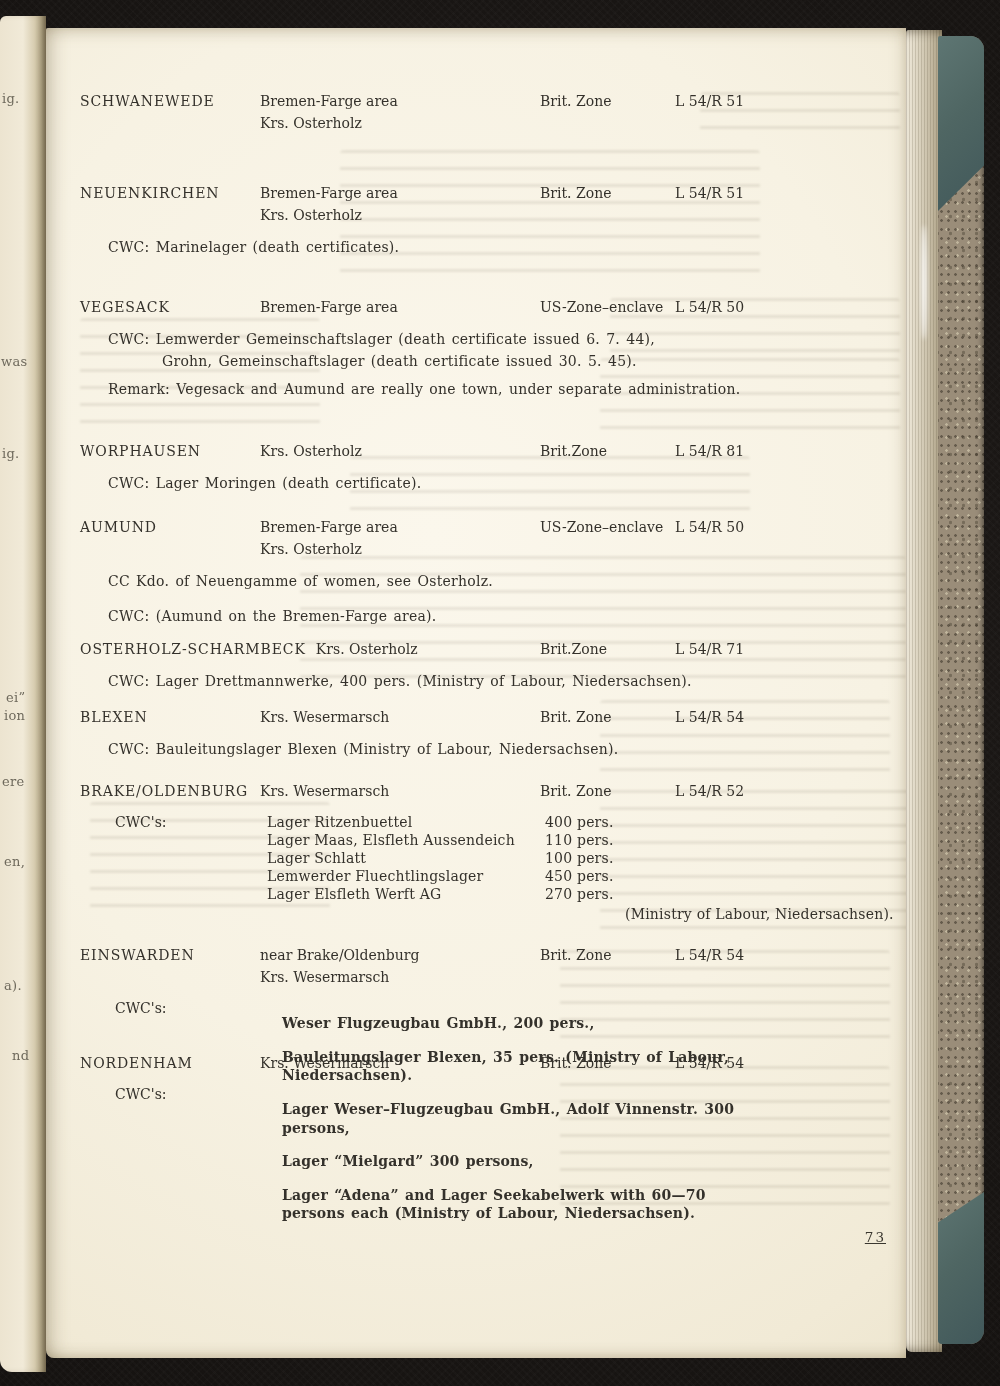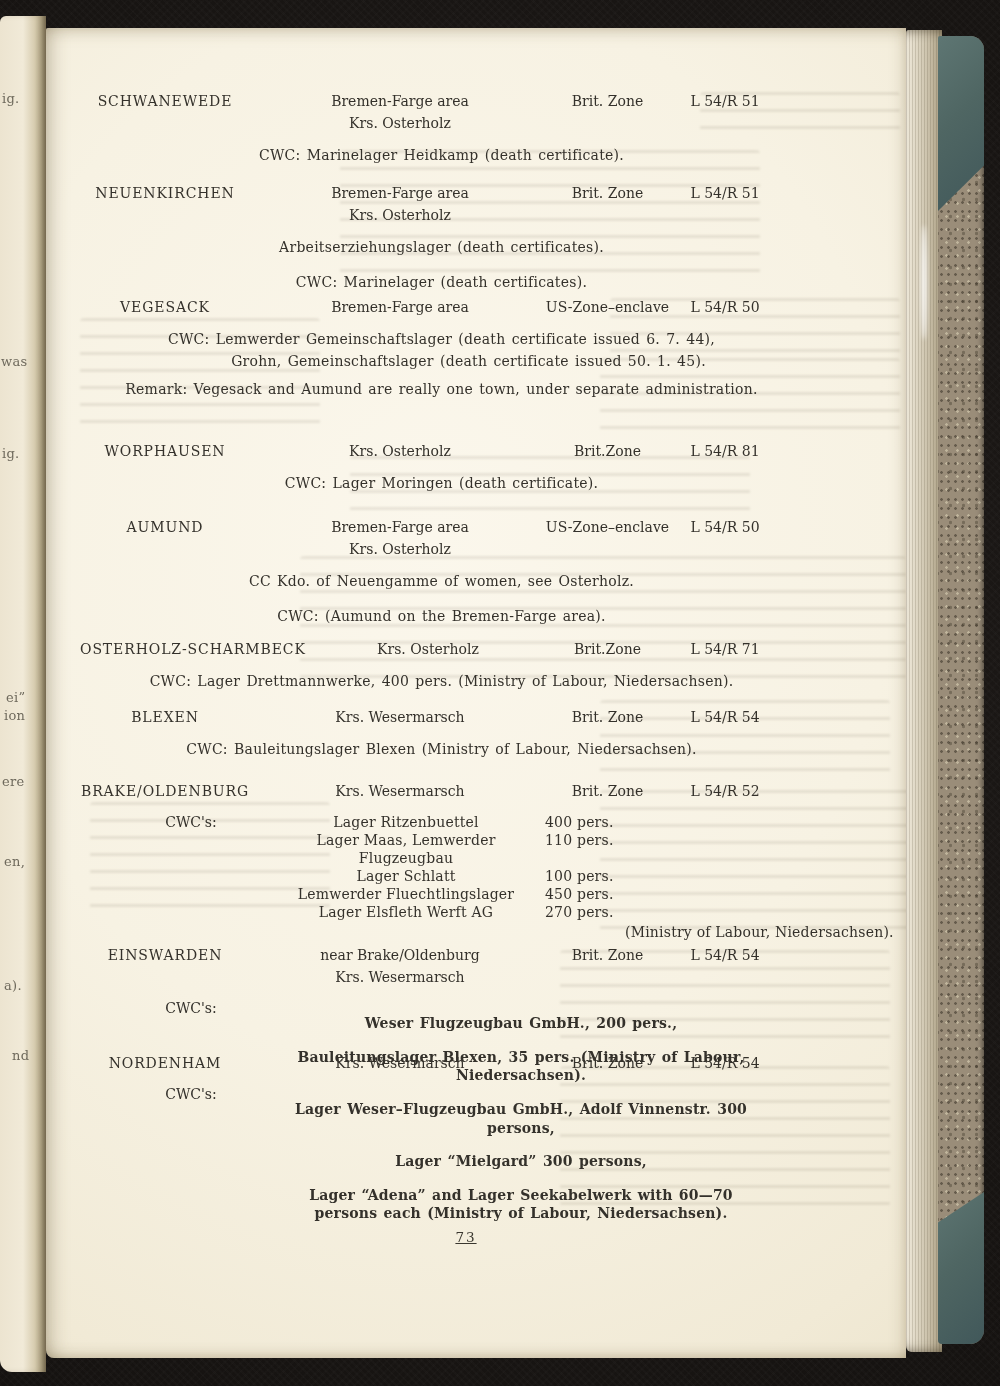--- a/index.html
+++ b/index.html
@@ -36,39 +36,39 @@
       inset -12px 0 16px -11px rgba(120,100,60,.32),
       inset 0 14px 16px -11px rgba(120,100,60,.28),
       inset 0 -12px 14px -10px rgba(120,100,60,.30);
   }
   .ghost{
     position:absolute;
     background:repeating-linear-gradient(180deg, rgba(112,101,80,.36) 0 3px, rgba(112,101,80,0) 3px 17px);
     filter:blur(1.2px);opacity:.36;border-radius:4px;
   }
   .content{position:absolute;inset:0;color:#34312b;font-size:14px;}
-  .entry{position:absolute;left:34px;width:695px;text-align:center;}
+  .entry{position:absolute;left:34px;width:695px;}
   .e-head{display:flex;align-items:flex-start;line-height:22px;}
   .e-name{min-width:180px;padding-right:10px;box-sizing:border-box;letter-spacing:.9px;white-space:nowrap;}
   .e-loc{flex:1;min-width:0;}
   .loc-line{display:block;line-height:22px;}
   .e-zone{width:135px;flex-shrink:0;}
   .e-lr{width:100px;flex-shrink:0;}
   .note{margin:10px 0 0 28px;line-height:22px;letter-spacing:.25px;word-spacing:1.5px;}
   .note + .note{margin-top:13px;}
   .note.hang{margin:0 0 0 82px;}
   .note.after-hang{margin-top:6px;}
   .cwc-row{display:flex;margin-top:11px;}
   .cwc-label{margin-left:35px;width:152px;flex-shrink:0;line-height:18.5px;}
   .cwc-lines{width:575px;}
   .cwc-line{margin:15px;line-height:18.5px;letter-spacing:.2px;word-spacing:1.2px;font-weight:bold;}
   .camp-row{display:flex;line-height:18px;letter-spacing:.2px;}
   .camp-name{width:278px;flex-shrink:0;}
   .camps-footer{margin:2px 0 0 358px;line-height:18px;letter-spacing:.2px;white-space:nowrap;}
-  .page-number{position:absolute;top:1201px;left:0;width:840px;text-align:center;
+  .page-number{position:absolute;top:1201px;left:0;width:840px;text-align:right;
     font-size:13.5px;letter-spacing:2px;color:#3a372f;text-decoration:underline;}
   
   .page-stack{
     position:absolute;left:906px;top:30px;width:36px;height:1322px;
     background:
       repeating-linear-gradient(90deg, rgba(92,82,60,.20) 0 1px, rgba(0,0,0,0) 1px 3px),
       linear-gradient(90deg,#f0eadb 0%,#ded6c3 30%,#cfc6b0 55%,#bbb097 80%,#a3987e 100%);
     border-radius:3px 0 0 6px;
     box-shadow:inset 0 10px 10px -8px rgba(60,50,30,.5), inset 0 -10px 10px -8px rgba(60,50,30,.5);
   }
@@ -131,48 +131,46 @@
       <section class="entry" style="top:62px">
         <div class="e-head">
           <span class="e-name">SCHWANEWEDE</span>
           <span class="e-loc">
             <span class="loc-line">Bremen-Farge area</span>
             <span class="loc-line">Krs. Osterholz</span>
           </span>
           <span class="e-zone">Brit. Zone</span>
           <span class="e-lr">L 54/R 51</span>
         </div>
-        <p class="note">CWC: Marinelager Heidkamp (death certificate).</p>
       </section>
 
       <section class="entry" style="top:154px">
         <div class="e-head">
           <span class="e-name">NEUENKIRCHEN</span>
           <span class="e-loc">
             <span class="loc-line">Bremen-Farge area</span>
             <span class="loc-line">Krs. Osterholz</span>
           </span>
           <span class="e-zone">Brit. Zone</span>
           <span class="e-lr">L 54/R 51</span>
         </div>
-        <p class="note">Arbeitserziehungslager (death certificates).</p>
         <p class="note">CWC: Marinelager (death certificates).</p>
       </section>
 
       <section class="entry" style="top:268px">
         <div class="e-head">
           <span class="e-name">VEGESACK</span>
           <span class="e-loc">
             <span class="loc-line">Bremen-Farge area</span>
           </span>
           <span class="e-zone">US-Zone–enclave</span>
           <span class="e-lr">L 54/R 50</span>
         </div>
         <p class="note">CWC: Lemwerder Gemeinschaftslager (death certificate issued 6. 7. 44),</p>
-        <p class="note hang">Grohn, Gemeinschaftslager (death certificate issued 50. 1. 45).</p>
+        <p class="note hang">Grohn, Gemeinschaftslager (death certificate issued 30. 5. 45).</p>
         <p class="note after-hang">Remark: Vegesack and Aumund are really one town, under separate administration.</p>
       </section>
 
       <section class="entry" style="top:412px">
         <div class="e-head">
           <span class="e-name">WORPHAUSEN</span>
           <span class="e-loc">
             <span class="loc-line">Krs. Osterholz</span>
           </span>
           <span class="e-zone">Brit.Zone</span>
@@ -229,21 +227,21 @@
           <span class="e-lr">L 54/R 52</span>
         </div>
         <div class="cwc-row">
           <span class="cwc-label">CWC's:</span>
           <div class="cwc-lines">
             <div class="camp-row">
               <span class="camp-name">Lager Ritzenbuettel</span>
               <span class="camp-size">400 pers.</span>
             </div>
             <div class="camp-row">
-              <span class="camp-name">Lager Maas, Lemwerder Flugzeugbau</span>
+              <span class="camp-name">Lager Maas, Elsfleth Aussendeich</span>
               <span class="camp-size">110 pers.</span>
             </div>
             <div class="camp-row">
               <span class="camp-name">Lager Schlatt</span>
               <span class="camp-size">100 pers.</span>
             </div>
             <div class="camp-row">
               <span class="camp-name">Lemwerder Fluechtlingslager</span>
               <span class="camp-size">450 pers.</span>
             </div>

